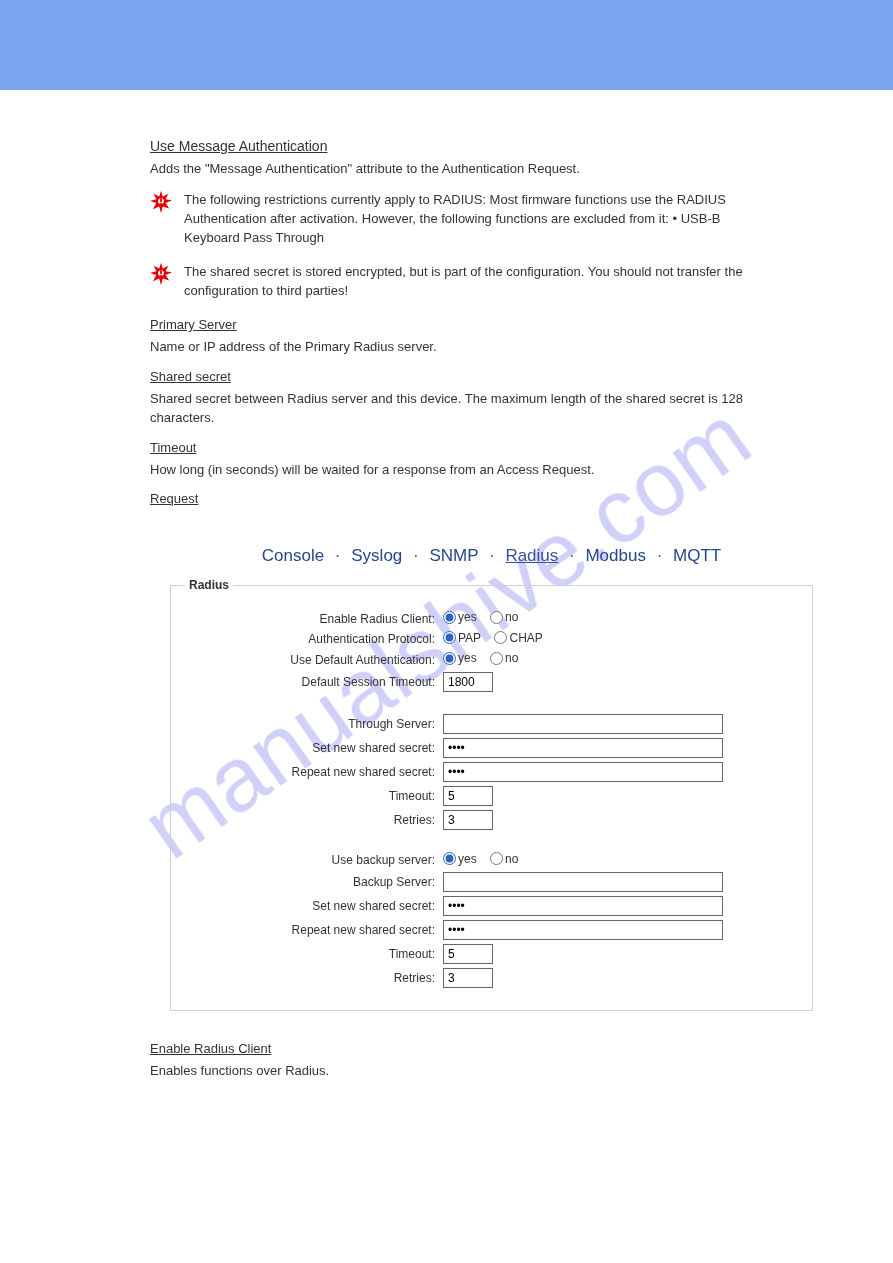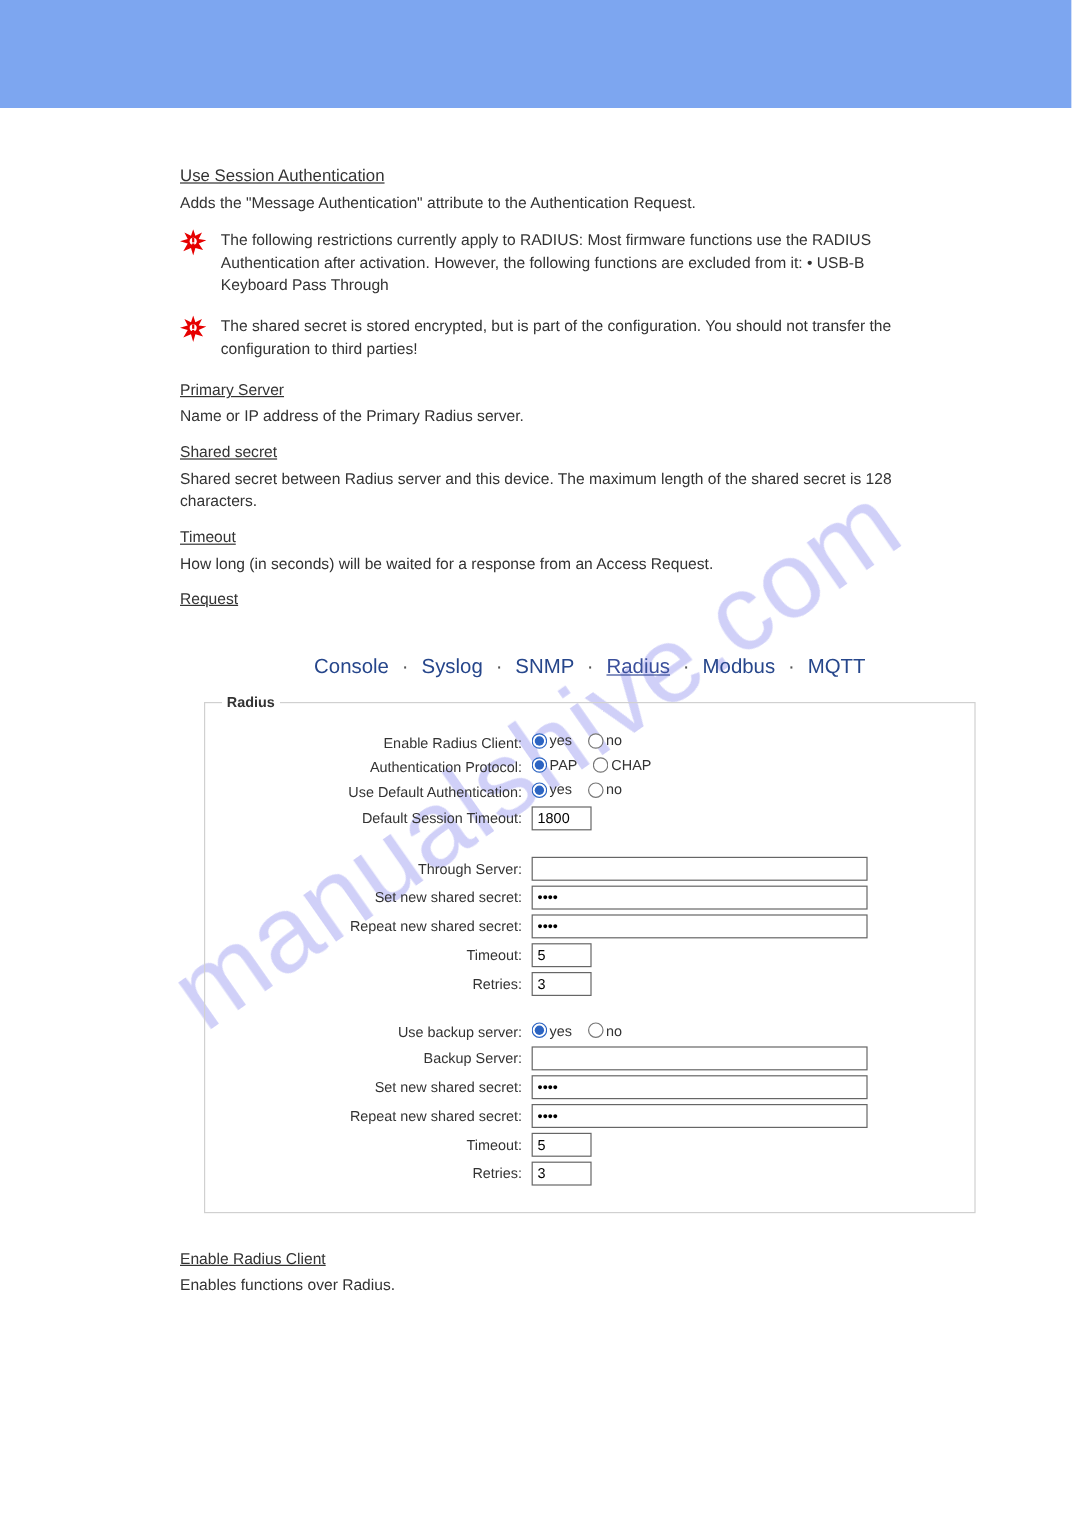--- a/index.html
+++ b/index.html
@@ -129,21 +129,21 @@
 </style>
 </head>
 <body>
 
 <div class="watermark">manualshive.com</div>
 
 <div class="top-banner"></div>
 
 <div class="page-content">
 
-  <div class="section-heading">Use Session Authentication</div>
+  <div class="section-heading">Use Message Authentication</div>
   <div class="para">Adds the "Message Authentication" attribute to the Authentication Request. </div>
 
   <div class="warn-block">
     <span class="burst-icon">
       <svg width="22" height="22" viewBox="0 0 24 24">
           <polygon points="12,0 14,6 20,3 17,9 24,10 17,13 21,19 14,17 12,24 10,17 3,20 7,13 0,11 7,9 4,3 10,6" fill="#e60000"></polygon>
           <circle cx="12" cy="11" r="3.2" fill="#fff"></circle>
           <rect x="11" y="8" width="2" height="4" fill="#e60000"></rect>
           <rect x="11" y="13" width="2" height="2" fill="#e60000"></rect>
         </svg>

